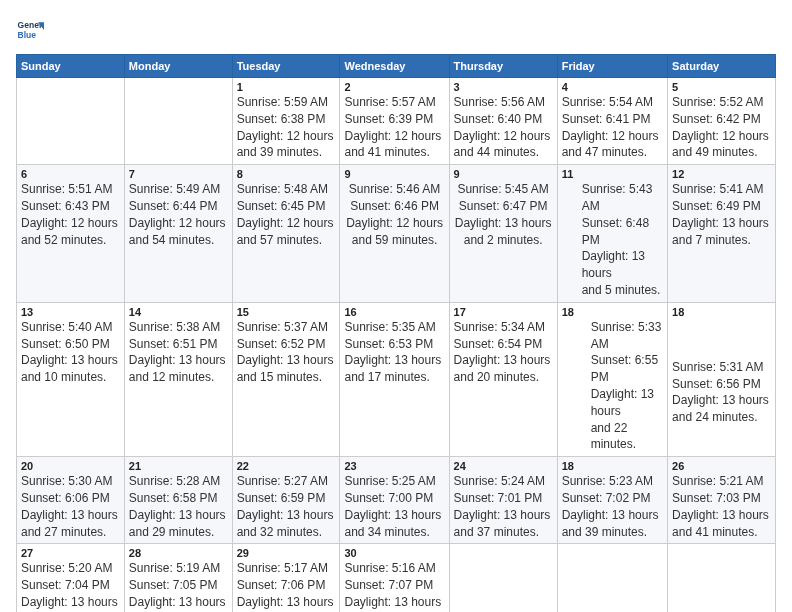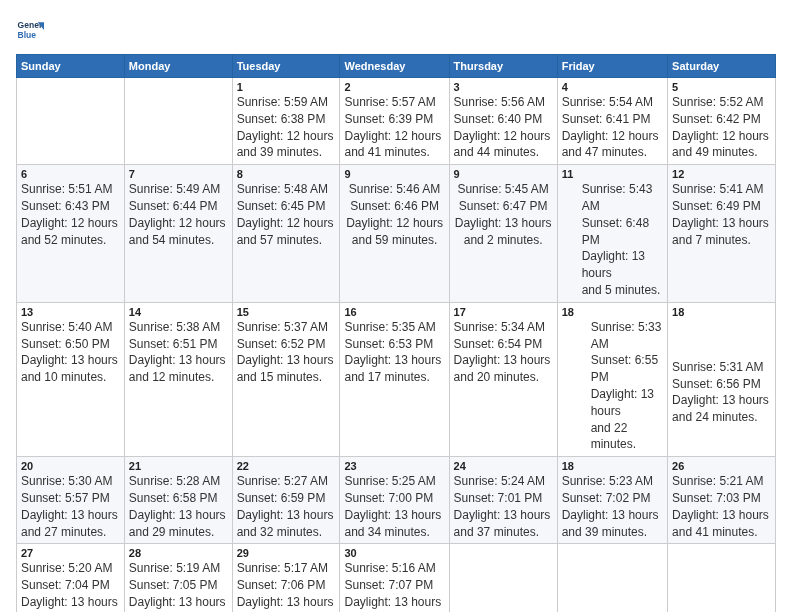--- a/index.html
+++ b/index.html
@@ -274,21 +274,21 @@
             <div class="day-detail" style="white-space: pre-line; margin-top: 41px;">Sunrise: 5:31 AM
 Sunset: 6:56 PM
 Daylight: 13 hours
 and 24 minutes.</div>
           </td>
         </tr>
         <tr>
           <td>
             <span class="day-num">20</span>
             <div class="day-detail" style="white-space: pre-line;">Sunrise: 5:30 AM
-Sunset: 5:57 PM
+Sunset: 6:06 PM
 Daylight: 13 hours
 and 27 minutes.</div>
           </td>
           <td>
             <span class="day-num">21</span>
             <div class="day-detail" style="white-space: pre-line;">Sunrise: 5:28 AM
 Sunset: 6:58 PM
 Daylight: 13 hours
 and 29 minutes.</div>
           </td>

